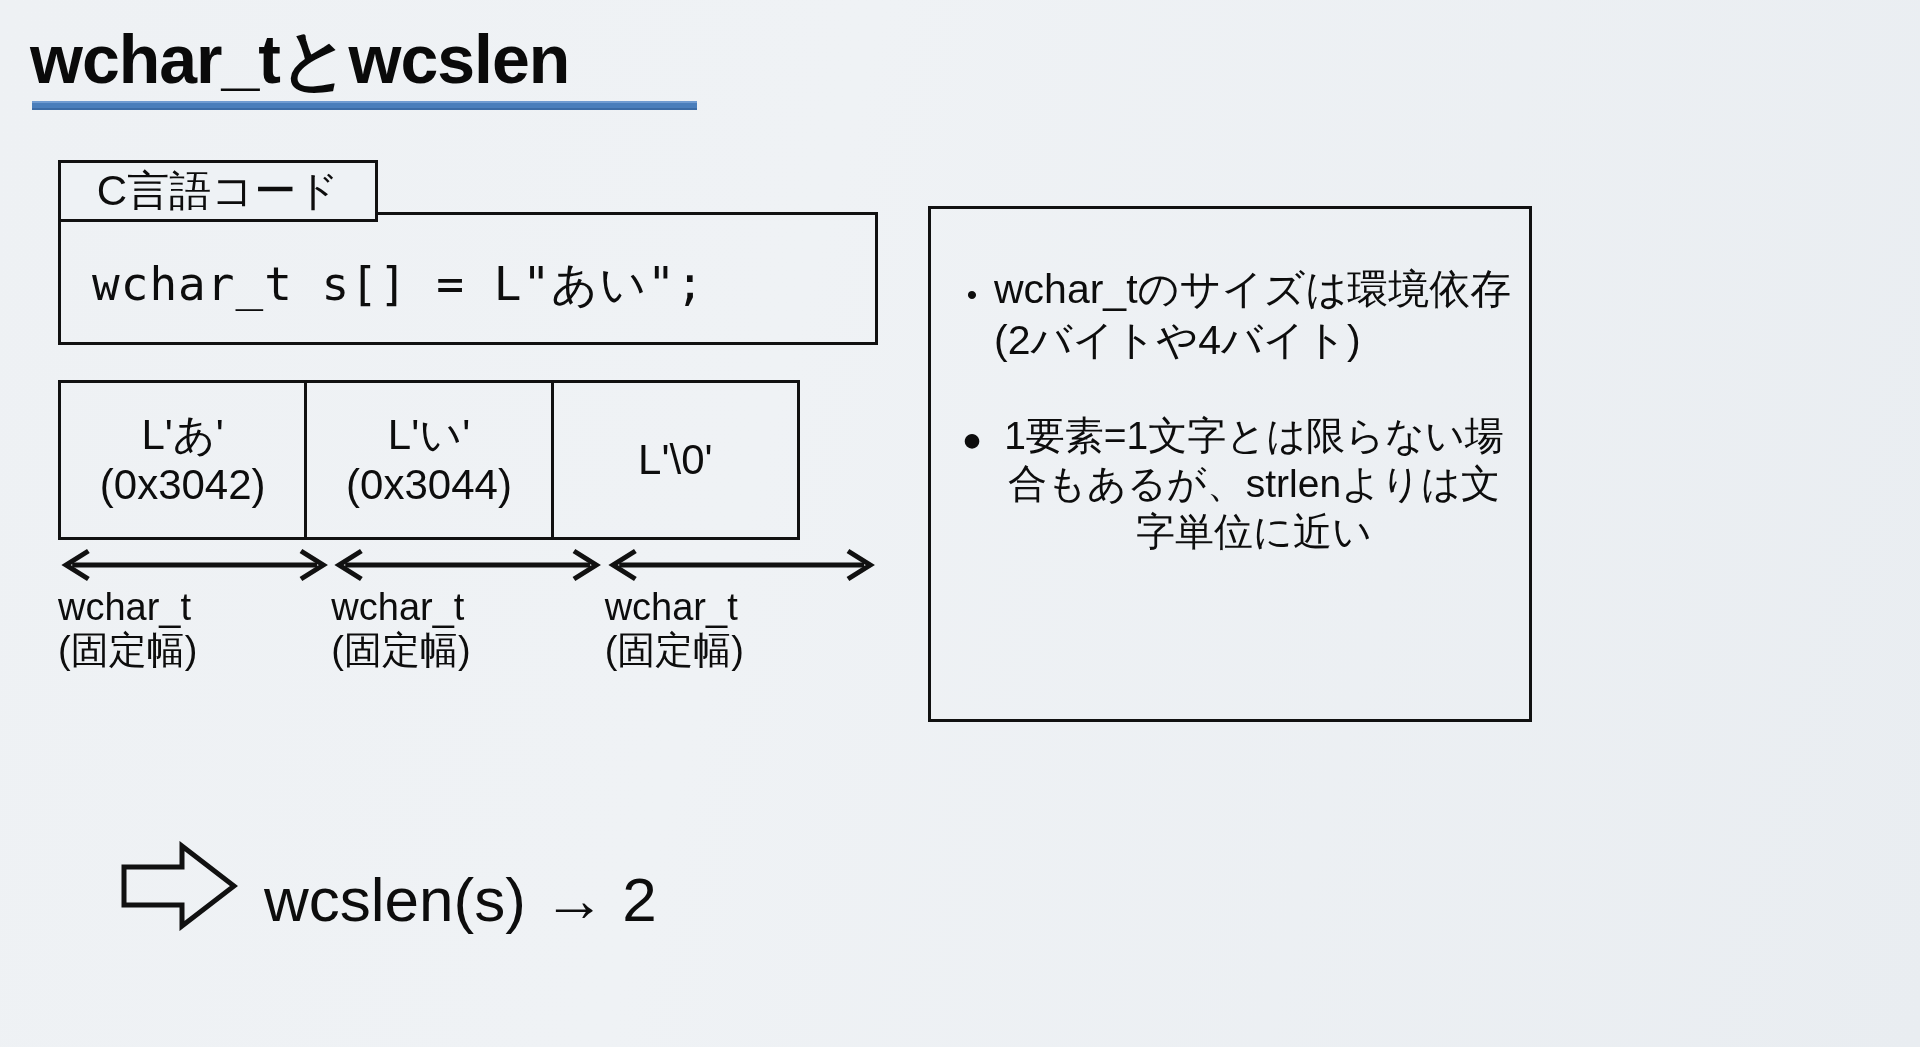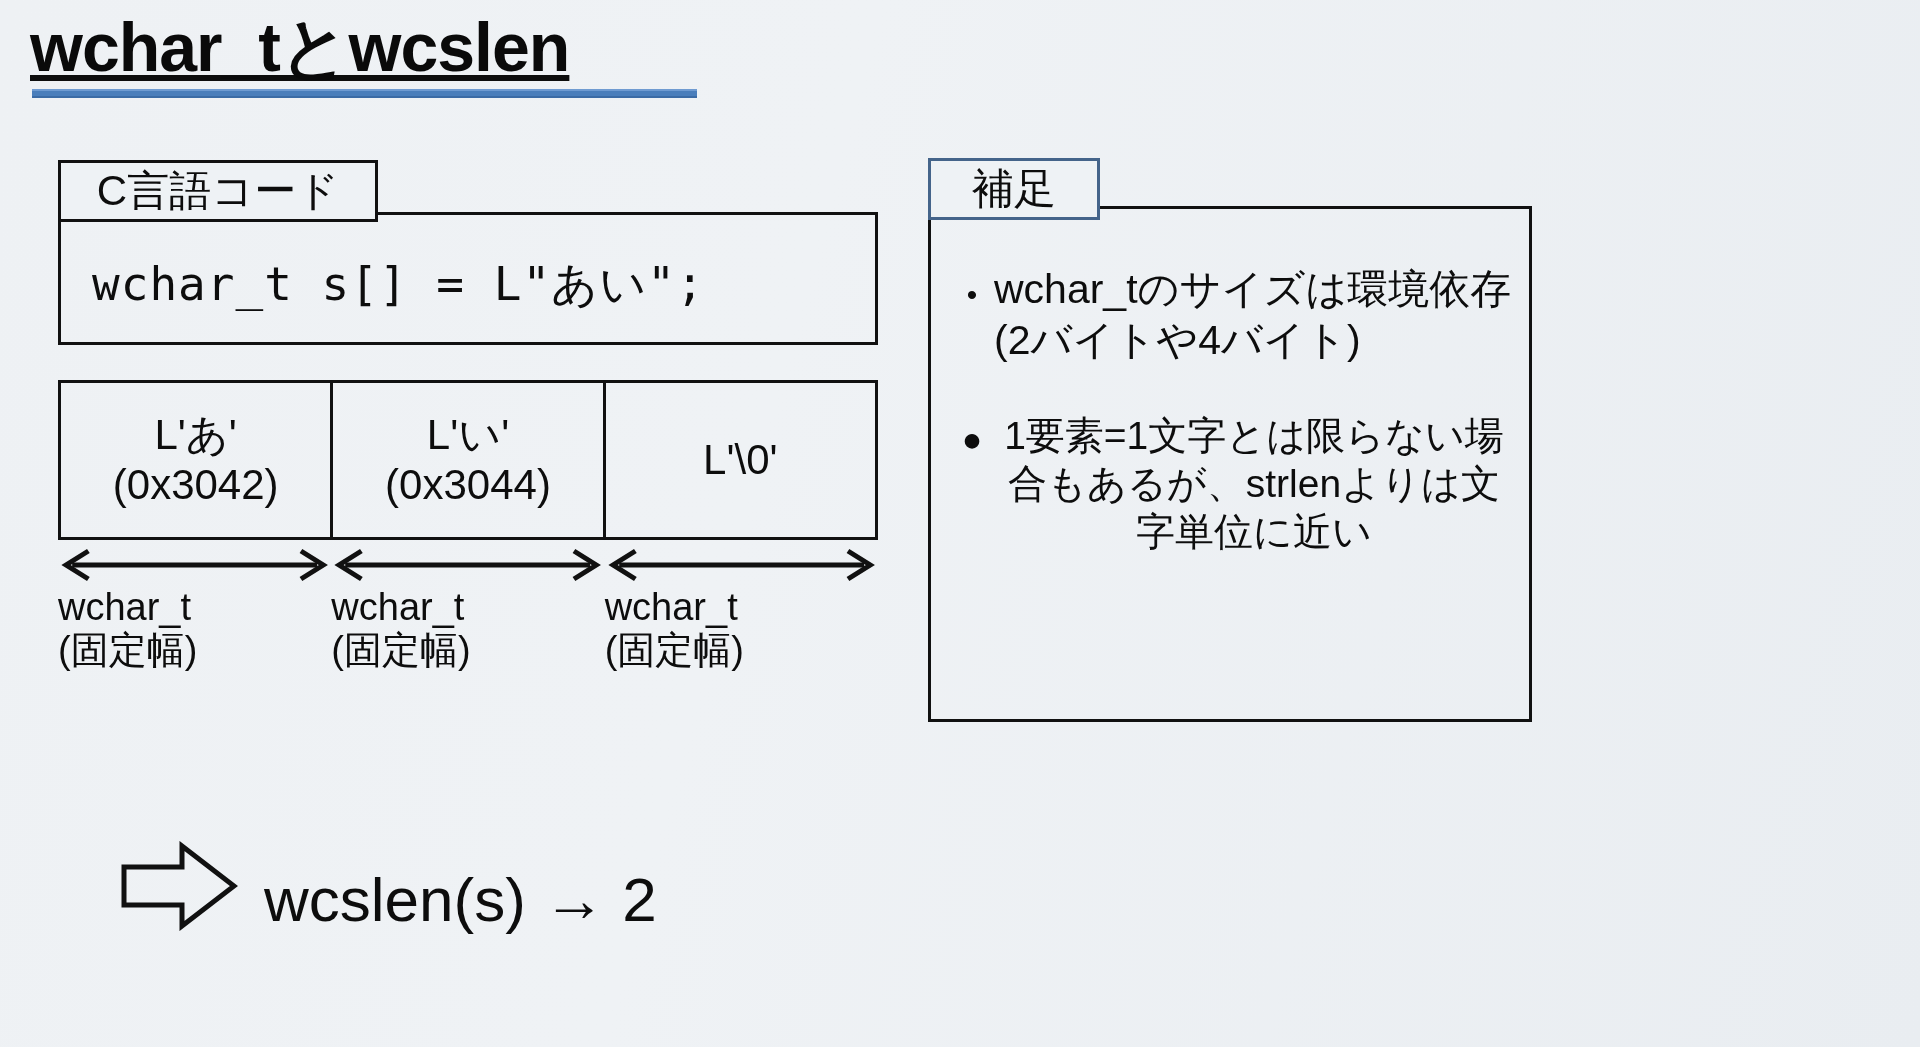--- a/index.html
+++ b/index.html
@@ -20,23 +20,22 @@
   .slide {
     position: absolute;
     inset: 0;
     background: linear-gradient(105deg, #eef1f4 0%, #eff2f5 40%, #e9edf1 100%);
   }
 
   
   .title-block {
     position: absolute;
     left: 30px;
-    top: 12px;
+    top: 24px;
     width: 860px;
-    text-decoration: underline;
   }
   .slide-title {
     font-size: 68px;
     font-weight: bold;
     letter-spacing: -1px;
     line-height: 1.05;
     color: #0a0a0a;
     white-space: nowrap;
   }
   .title-rule {
@@ -103,21 +102,21 @@
     font-size: 46px;
     letter-spacing: 1px;
     white-space: pre;
   }
 
   
   .cells {
     position: absolute;
     left: 58px;
     top: 380px;
-    width: 820px;
+    width: 742px;
     height: 160px;
     display: flex;
     border: 3px solid #111;
     box-sizing: border-box;
   }
   .cell {
     flex: 1 1 0;
     border-right: 3px solid #111;
     box-sizing: border-box;
     display: flex;
@@ -291,23 +290,20 @@
 
   <div class="result-row">
     <svg class="block-arrow" viewBox="0 0 118 90" aria-hidden="true">
       <polygon points="4,26 62,26 62,5 114,45 62,85 62,64 4,64" fill="none" stroke="#111" stroke-width="5" stroke-linejoin="miter"></polygon>
     </svg>
     <div class="result-text">wcslen(s) → 2</div>
   </div>
 
   <div class="frame" id="note-frame">
     <div class="frame-body"></div>
-    <div class="frame-tab accent">
-      <span>補足</span>
-    </div>
     <ul class="note-list">
       <li class="note-item small-bullet">
         <span class="bullet">•</span>
         <span class="note-text">wchar_tのサイズは環境依存(2バイトや4バイト)</span>
       </li>
       <li class="note-item large-bullet">
         <span class="bullet">●</span>
         <span class="note-text">1要素=1文字とは限らない場合もあるが、strlenよりは文字単位に近い</span>
       </li>
     </ul>

